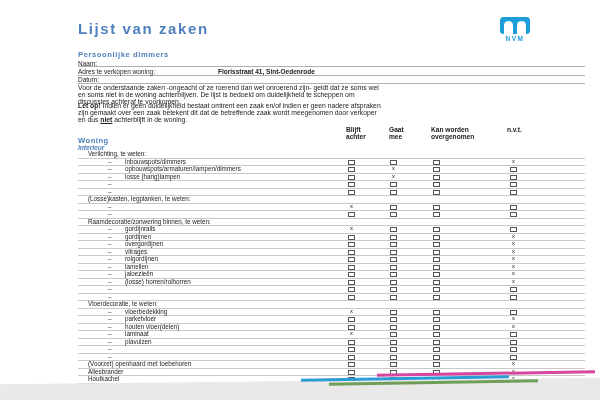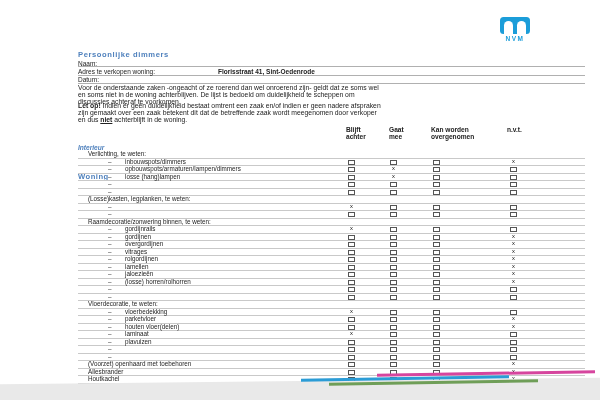--- a/index.html
+++ b/index.html
@@ -28,21 +28,21 @@
         white-space:pre-line;}
   .p-intro{top:84px;}
   .p-warning{top:102px;}
   .bold{font-weight:bold;}
   .bold-u{font-weight:bold;text-decoration:underline;}
   
   .colhead{position:absolute;top:126px;font-size:6.6px;line-height:7px;font-weight:bold;
            white-space:pre-line;}
   .ch0{left:346px;} .ch1{left:389px;} .ch2{left:431px;} .ch3{left:507px;}
   .woning{position:absolute;left:78px;top:136px;font-size:7.6px;font-weight:bold;
-          color:#4f81bd;letter-spacing:0.5px;margin-top:36px;}
+          color:#4f81bd;letter-spacing:0.5px;}
   .interieur{position:absolute;left:78px;top:144px;font-size:6.6px;font-style:italic;
              font-weight:bold;color:#4f81bd;}
   
   .ttable{position:absolute;left:78px;top:151px;width:507px;}
   .trow{position:relative;height:6.5px;border-bottom:0.7px solid #c9c9c9;}
   .tlabel{position:absolute;left:47px;top:0;font-size:6.3px;line-height:6.6px;
           white-space:nowrap;}
   .trow.group .tlabel,.trow.flush .tlabel{left:10px;}
   .dash{position:absolute;left:30px;top:0;font-size:6.3px;line-height:6.6px;color:#444;}
   .cell{position:absolute;top:0;width:9px;height:6px;text-align:center;
@@ -56,20 +56,21 @@
   .st-blue{left:301px;top:377px;width:208px;height:3.2px;}
   .st-green{left:329px;top:380.5px;width:209px;}
   .bottom-gray{position:absolute;left:-10px;top:381px;width:620px;height:40px;
                background:#e9e9e9;transform:rotate(-0.6deg);}
 </style>
 </head>
 <body>
 
 <div class="sheet">
 
+  <div class="doc-title">Lijst van zaken</div>
 
   <div class="nvm">
     <div class="nvm-mark">
       <span class="nvm-shape nvm-s1"></span>
       <span class="nvm-shape nvm-s2"></span>
       <span class="nvm-notch"></span>
     </div>
     <div class="nvm-text">NVM</div>
   </div>
 

